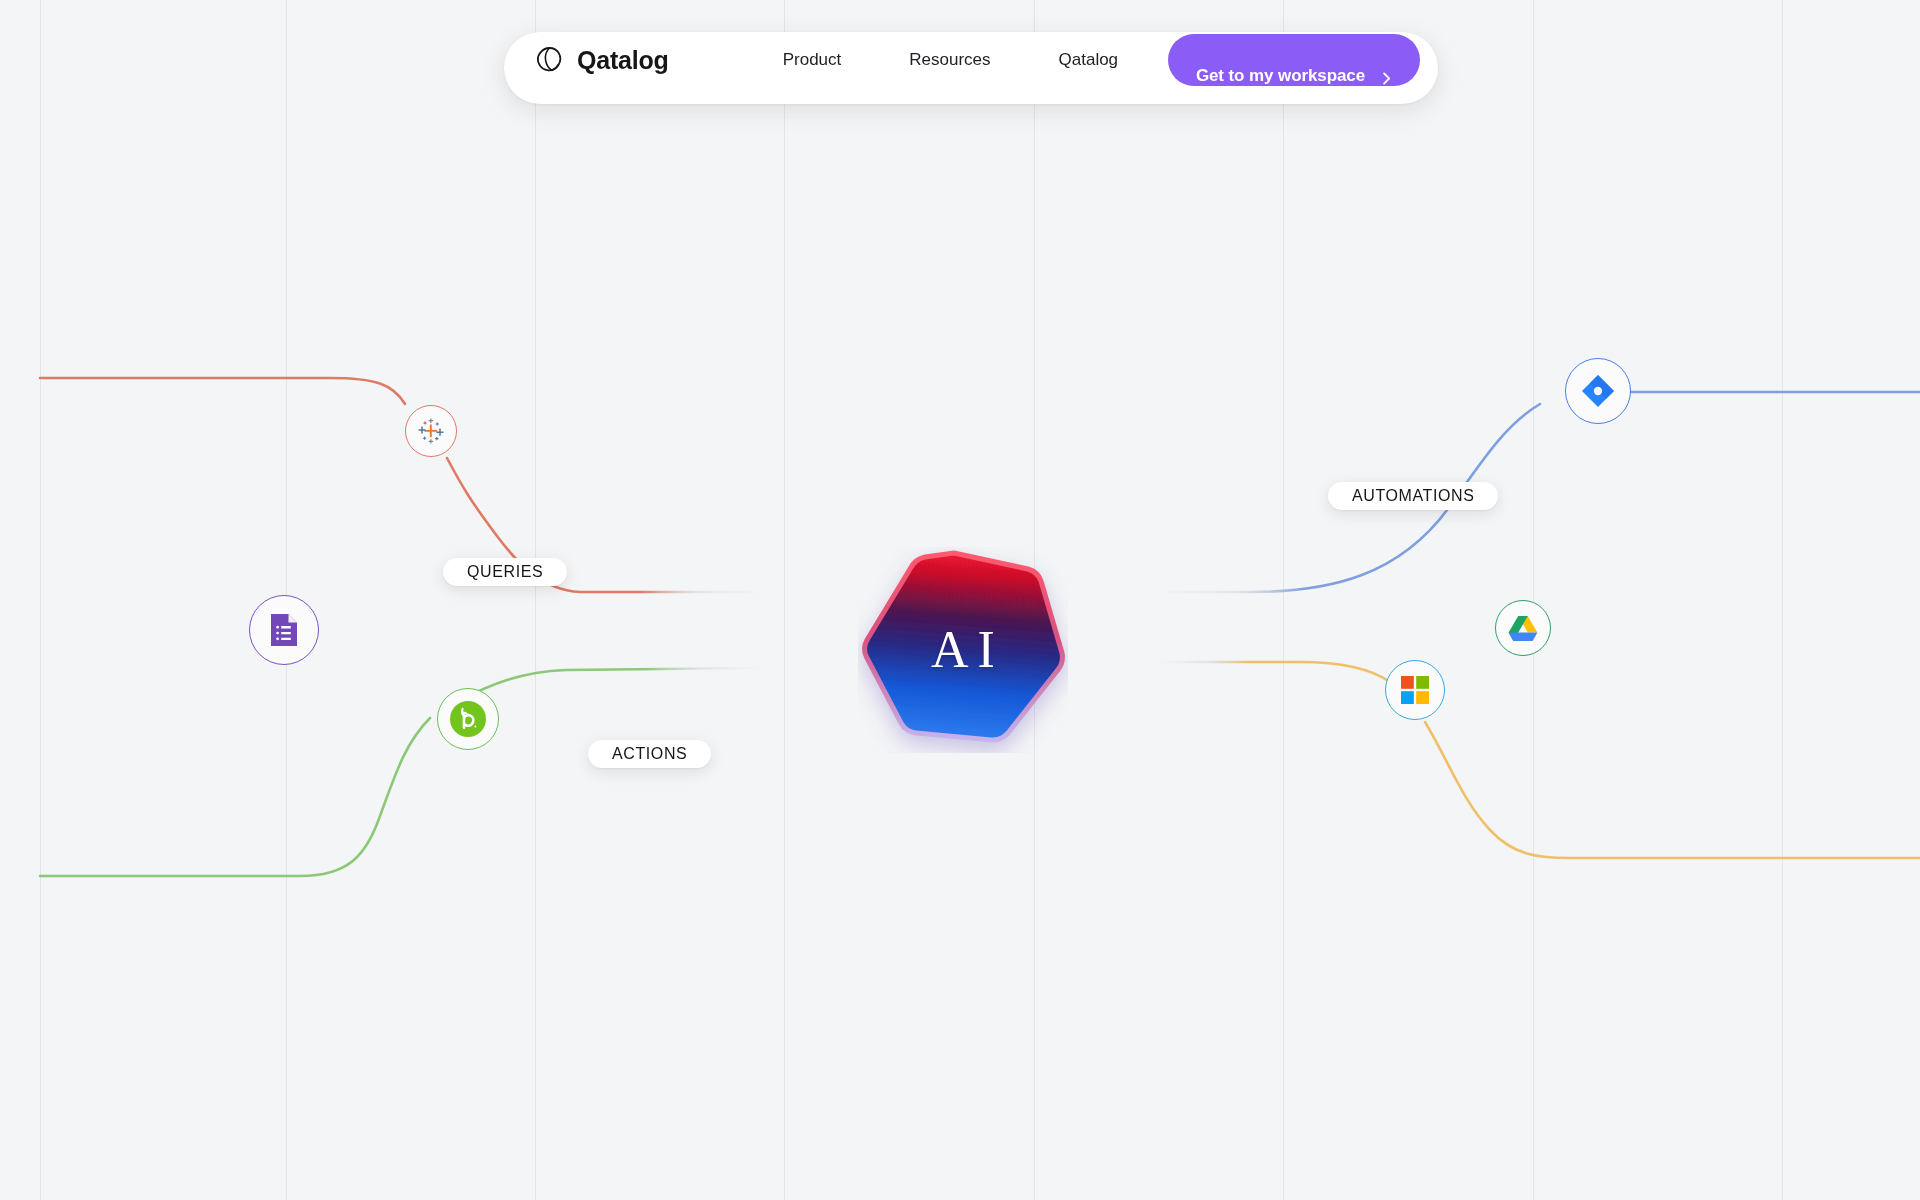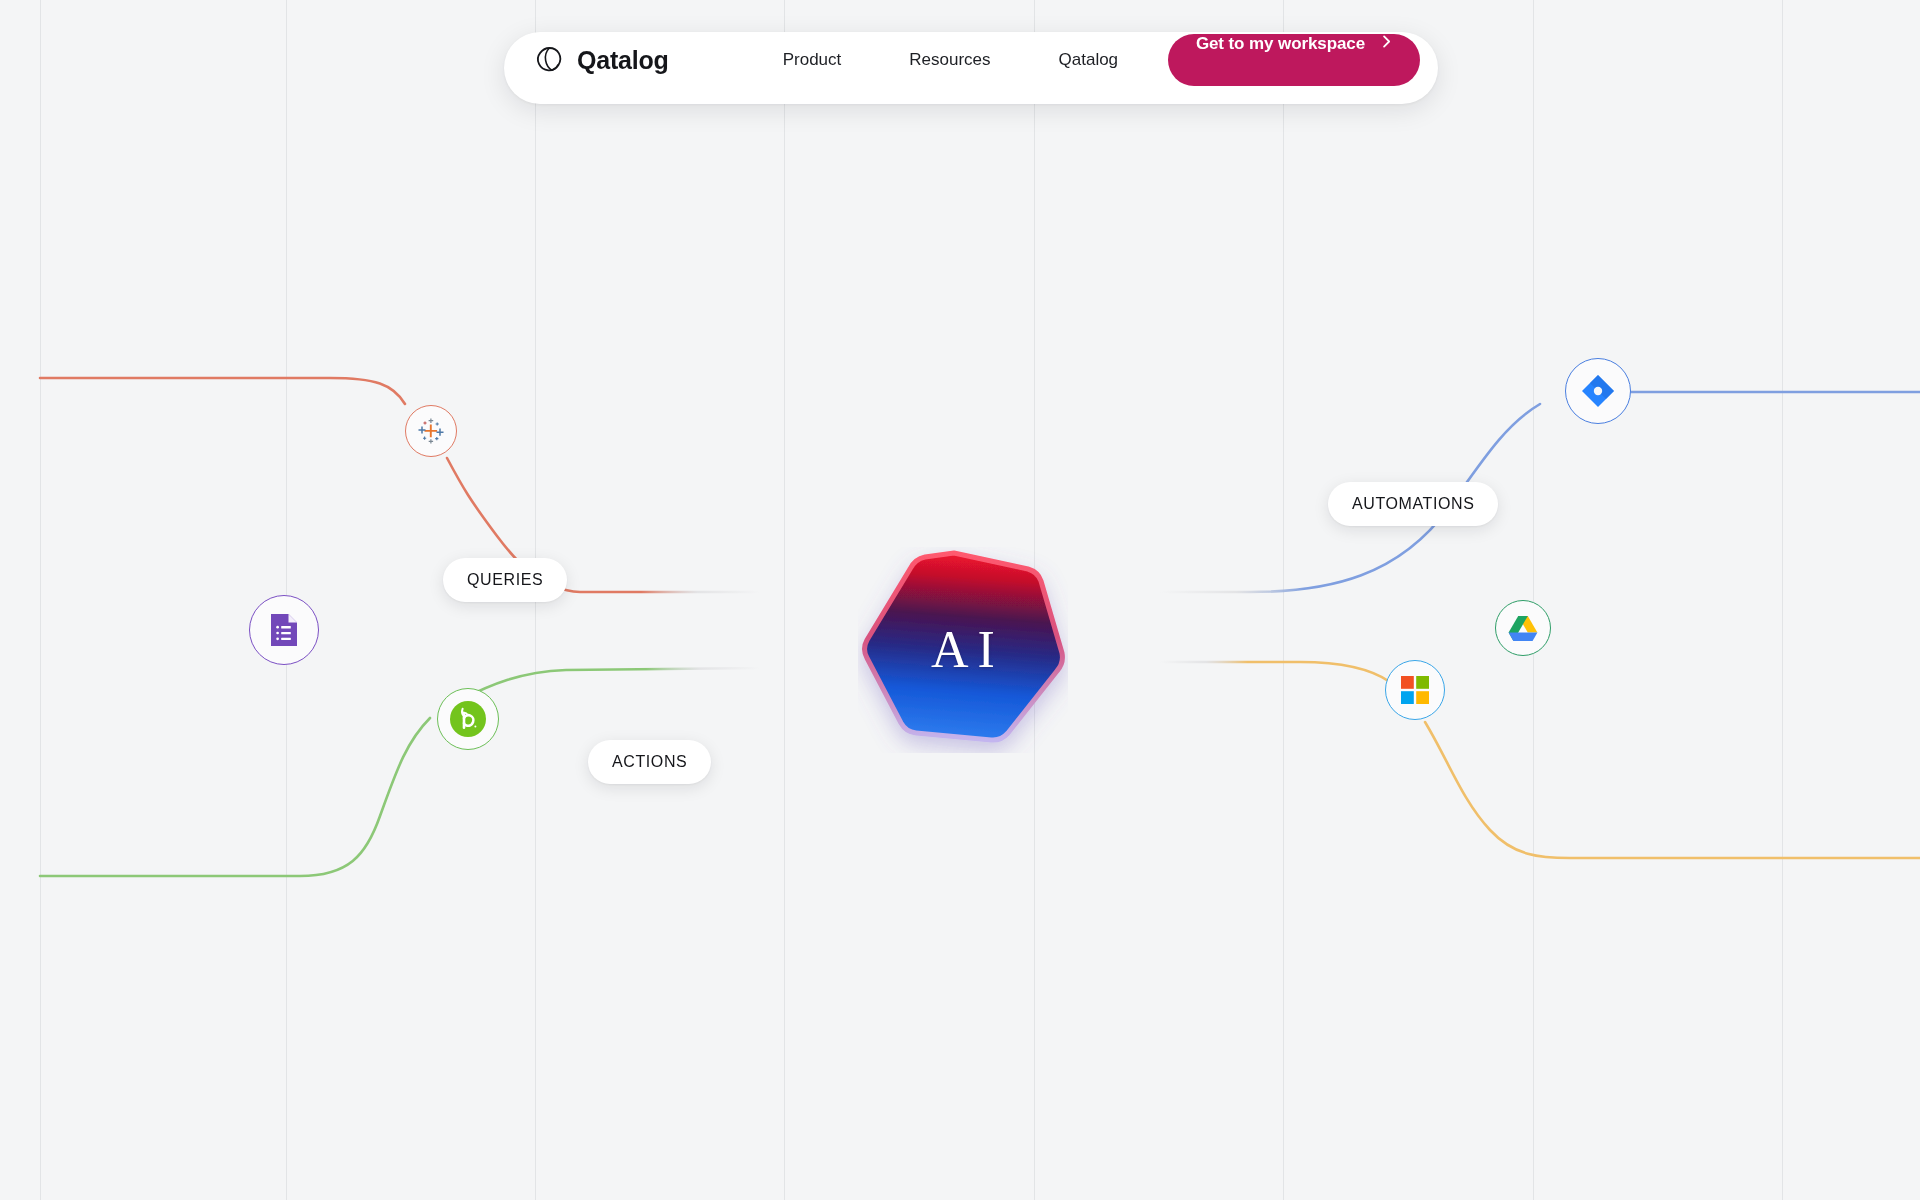--- a/index.html
+++ b/index.html
@@ -35,22 +35,22 @@
   #brand .wordmark {
     font-size:25px; font-weight:600; color:#15161a; letter-spacing:-.2px;
   }
   #navlinks { display:flex; align-items:center; gap:16px; margin-left:88px; }
   .navlink {
     font-size:17px; color:#1d1f24; padding:10px 26px; cursor:pointer;
     white-space:nowrap; font-weight:400;
   }
   #cta {
     margin-left:auto;
-    display:flex; align-items:flex-start; gap:14px;
-    background:#be185d; color:#fff;
+    display:flex; align-items:flex-end; gap:14px;
+    background:#8b5cf6; color:#fff;
     border:none; border-radius:28px;
     height:52px; padding:0 26px 0 28px;
     font-family:inherit; font-size:17px; font-weight:700;
     letter-spacing:-.1px; cursor:pointer; white-space:nowrap;
   }
   #cta .chev { display:block; }
 
   
   #ainode {
     position:absolute; left:858px; top:547px;
@@ -75,21 +75,21 @@
     position:absolute; border-radius:50%;
     background:#fbfbfc; display:flex; align-items:center; justify-content:center;
     z-index:25; cursor:pointer;
   }
   .node svg, .node .glyph { display:block; }
 
   
   .pill {
     position:absolute; z-index:30;
     background:#ffffff; border-radius:22px;
-    height:44px; display:flex; align-items:center; justify-content:center;
+    height:28px; display:flex; align-items:center; justify-content:center;
     padding:0 24px;
     font-size:16px; font-weight:500; color:#15161a; letter-spacing:.6px;
     box-shadow:0 4px 16px rgba(20,22,30,.10), 0 1px 2px rgba(20,22,30,.05);
     white-space:nowrap;
   }
 </style>
 </head>
 <body>
 
 <div id="stage">

